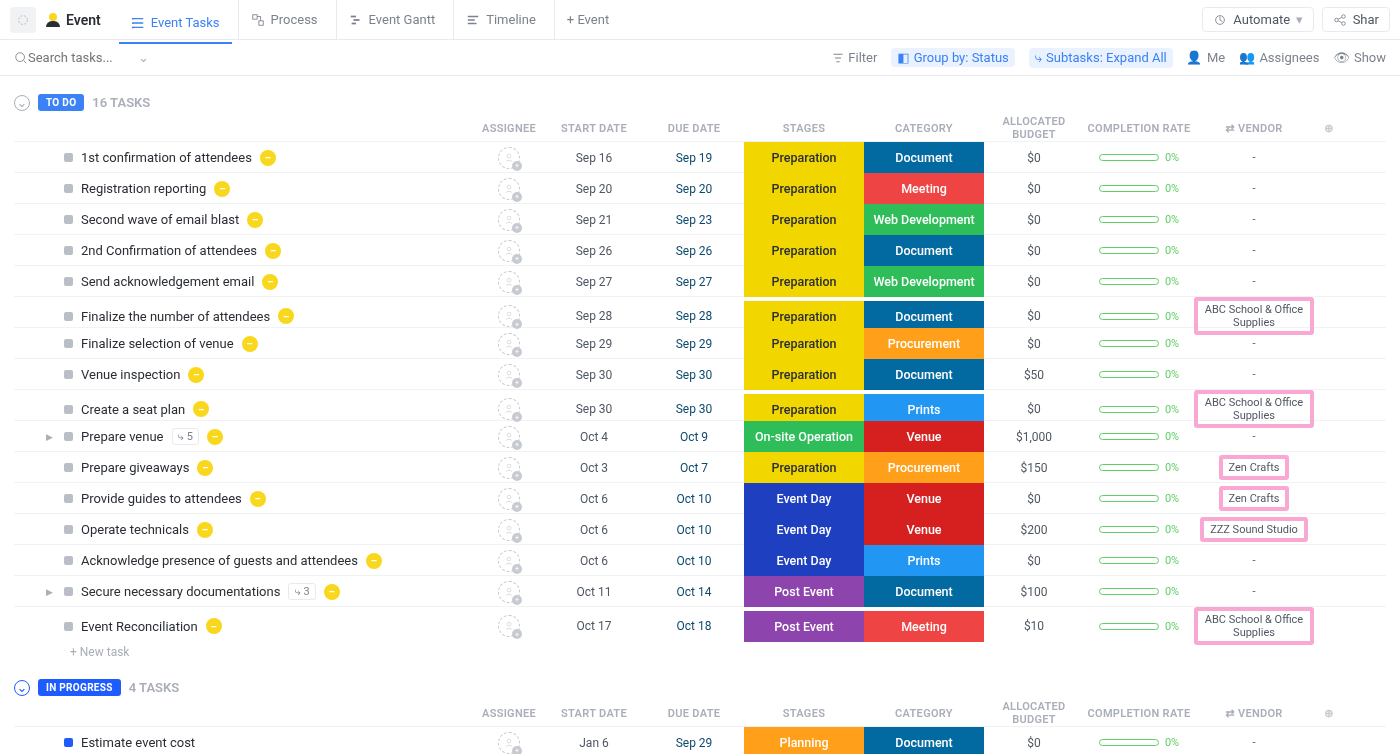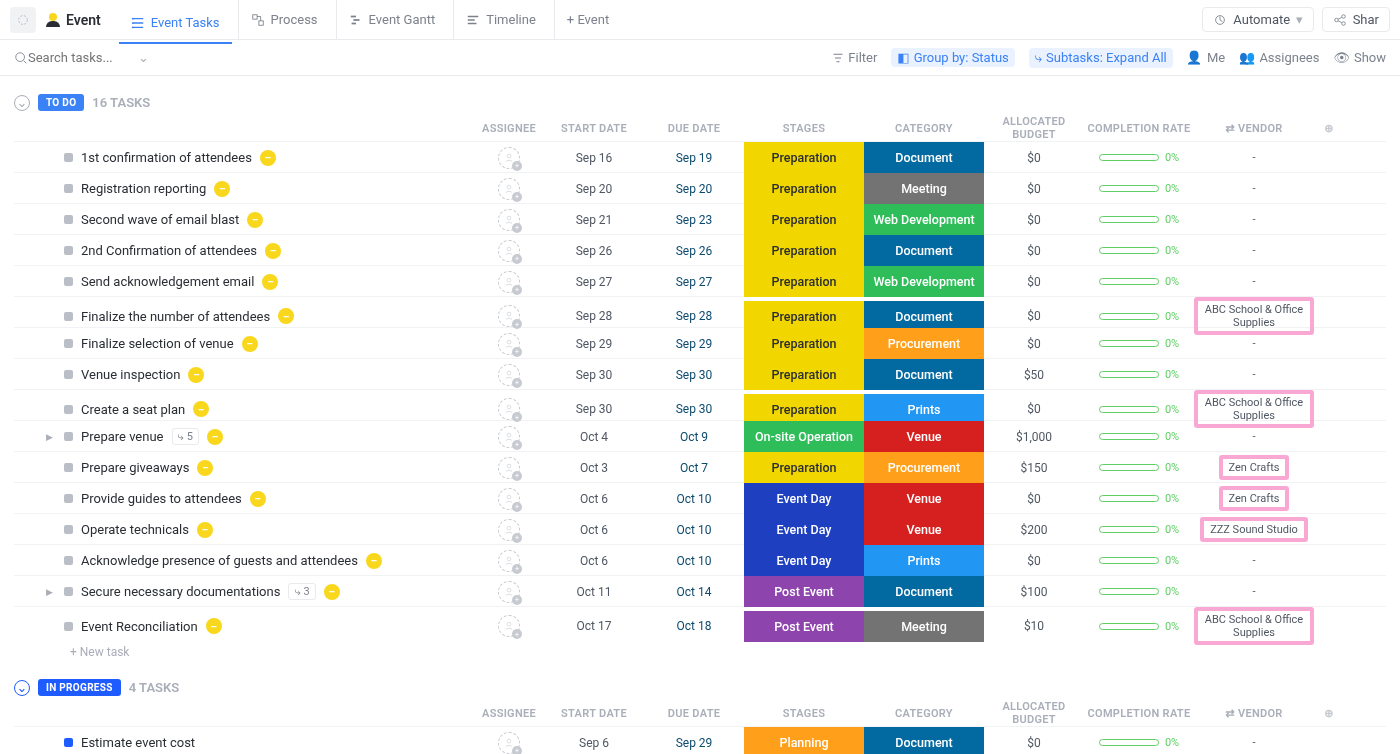--- a/index.html
+++ b/index.html
@@ -53,21 +53,21 @@
 .progress { display:flex;align-items:center;justify-content:center;gap:6px; }
 .pbar { width:60px;height:7px;border:1px solid #5fcf65;border-radius:4px;background:#fff;overflow:hidden; }
 .pfill { height:100%;background:#5fcf65; }
 .ppct { font-size:11px;color:#5fcf65; }
 .vendor { text-align:center;color:#4f5762;font-size:11px; }
 .vendor-chip { display:inline-block;border:4px solid #f9a8d4;border-radius:3px;padding:2px 6px; }
 .plus-ico { color:#c7cbd1;text-align:center;cursor:pointer; }
 .newtask { padding:8px 0 0 56px;color:#a9aeb8;font-size:12px;cursor:pointer; }
 
 .c-prep{background:#f2d600;color:#2a2e34;} .c-plan{background:#ff9f1a;} .c-onsite{background:#2ebd59;} .c-eventday{background:#1e3fbf;} .c-post{background:#8e44ad;}
-.c-doc{background:#0369a1;} .c-meet{background:#737373;} .c-web{background:#2ebd59;} .c-proc{background:#ff9f1a;} .c-prints{background:#2196f3;} .c-venue{background:#d61f1f;}
+.c-doc{background:#0369a1;} .c-meet{background:#ef4444;} .c-web{background:#2ebd59;} .c-proc{background:#ff9f1a;} .c-prints{background:#2196f3;} .c-venue{background:#d61f1f;}
 svg{display:block;}
 </style>
 </head>
 <body>
 
 <div class="topbar">
   <div class="tb-left">
     <span class="tb-icon boxed">
       <svg viewBox="0 0 16 16" width="14" height="14">
           <circle cx="8" cy="8" r="5" fill="none" stroke="#a9aeb8" stroke-dasharray="2 2"></circle>
@@ -616,21 +616,21 @@
         <span class="sq sq-ip"></span>
         <span>Estimate event cost</span>
 
       </div>
       <div class="center"><span class="avatar">
           <svg width="10" height="10" viewBox="0 0 16 16">
             <circle cx="8" cy="5" r="3" fill="none" stroke="#c7cbd1"></circle>
             <path d="M3 14c1-3 9-3 10 0" fill="none" stroke="#c7cbd1"></path>
           </svg>
         </span></div>
-      <div class="center">Sep 6</div>
+      <div class="center">Jan 6</div>
       <div class="center due">Sep 29</div>
       <div class="stage c-plan">Planning</div>
       <div class="cat c-doc">Document</div>
       <div class="center">$0</div>
       <div class="progress">
         <span class="pbar"><span class="pfill" style="width:0%"></span></span>
         <span class="ppct">0%</span>
       </div>
       <div class="vendor">-</div>
       <div></div>

